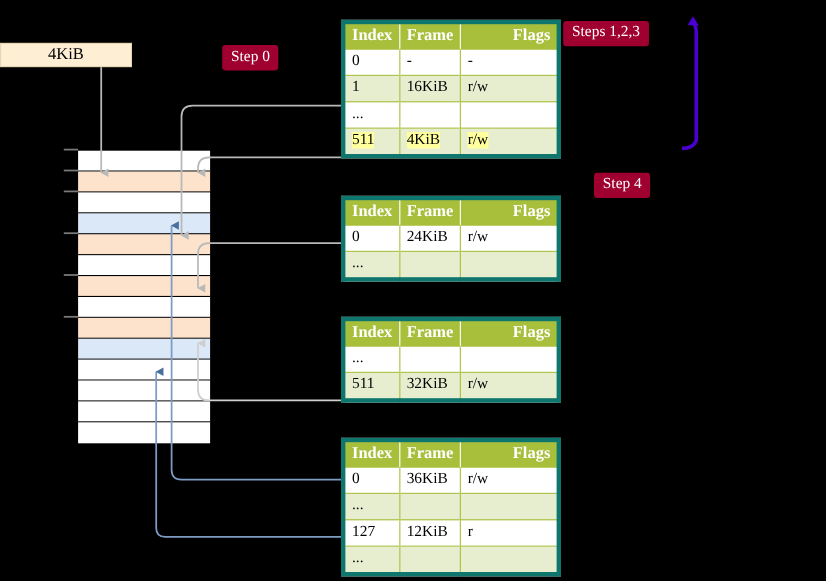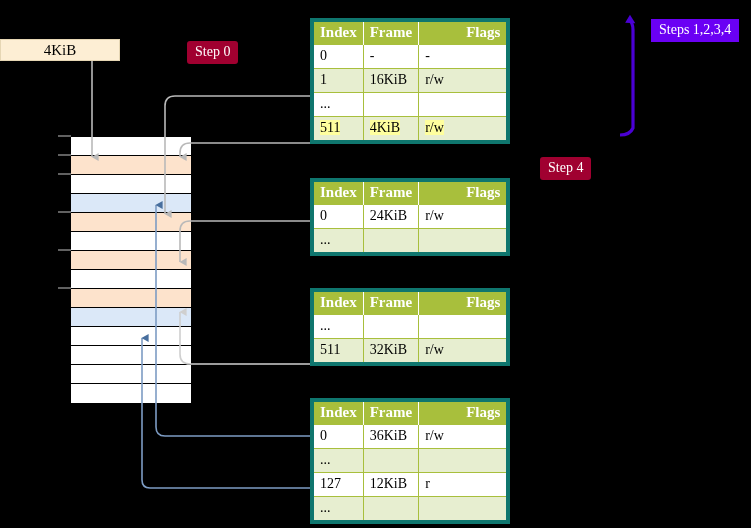--- a/index.html
+++ b/index.html
@@ -29,21 +29,21 @@
     font-size: 14px;
     line-height: 1;
     padding: 4px 8px 5px 8px;
     white-space: nowrap;
     border-radius: 3px;
     font-family: "Liberation Serif", "DejaVu Serif", serif;
   }
   .badge.crimson { background: #a00030; }
   .badge.violet  { background: #6a00f4; border-radius: 0; }
 
-  #badge-step0 { left: 187px; top: 41px; }
+  #badge-step0 { left: 202px; top: 41px; }
   #badge-steps123 { left: 512px; top: 19px; }
   #badge-steps1234 { left: 651px; top: 19px; }
   #badge-step4 { left: 540px; top: 157px; }
 
   
   #size-label {
     position: absolute;
     left: 0px; top: 39px;
     width: 120px; height: 22px;
     background: #fdeed4;
@@ -119,22 +119,22 @@
 
 <div id="stage">
 
   <div id="size-label">
     <span>4KiB</span>
   </div>
 
   <div class="badge crimson" id="badge-step0">
     <span>Step 0</span>
   </div>
-  <div class="badge violet" id="badge-steps1234">
-    <span>Steps 1,2,3,4</span>
+  <div class="badge crimson" id="badge-steps123">
+    <span>Steps 1,2,3</span>
   </div>
   <div class="badge crimson" id="badge-step4">
     <span>Step 4</span>
   </div>
 
   <div id="mem-column">
       <div class="mem-row white"></div>
       <div class="mem-row peach"></div>
       <div class="mem-row white"></div>
       <div class="mem-row blue"></div>

